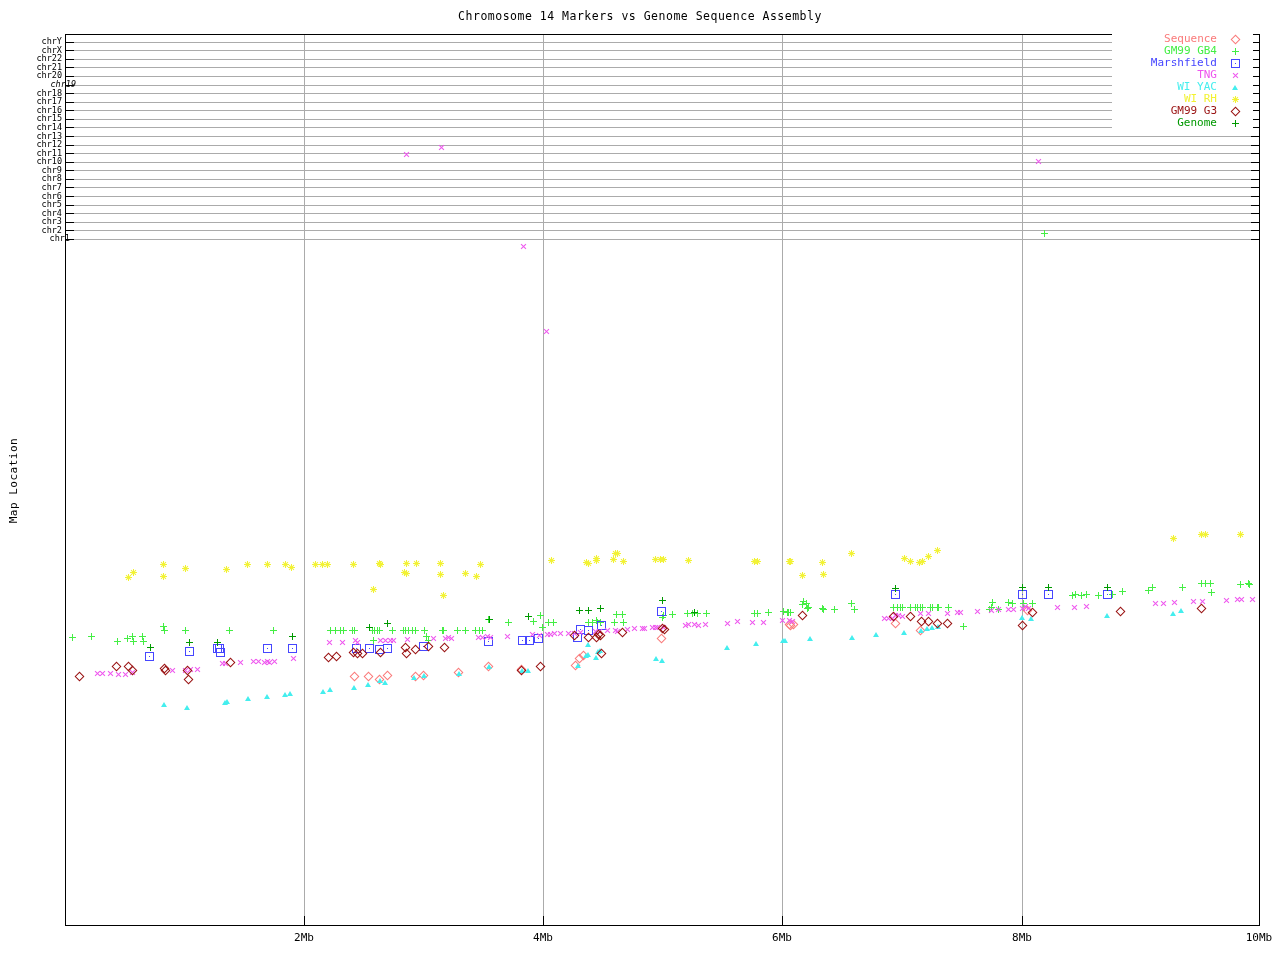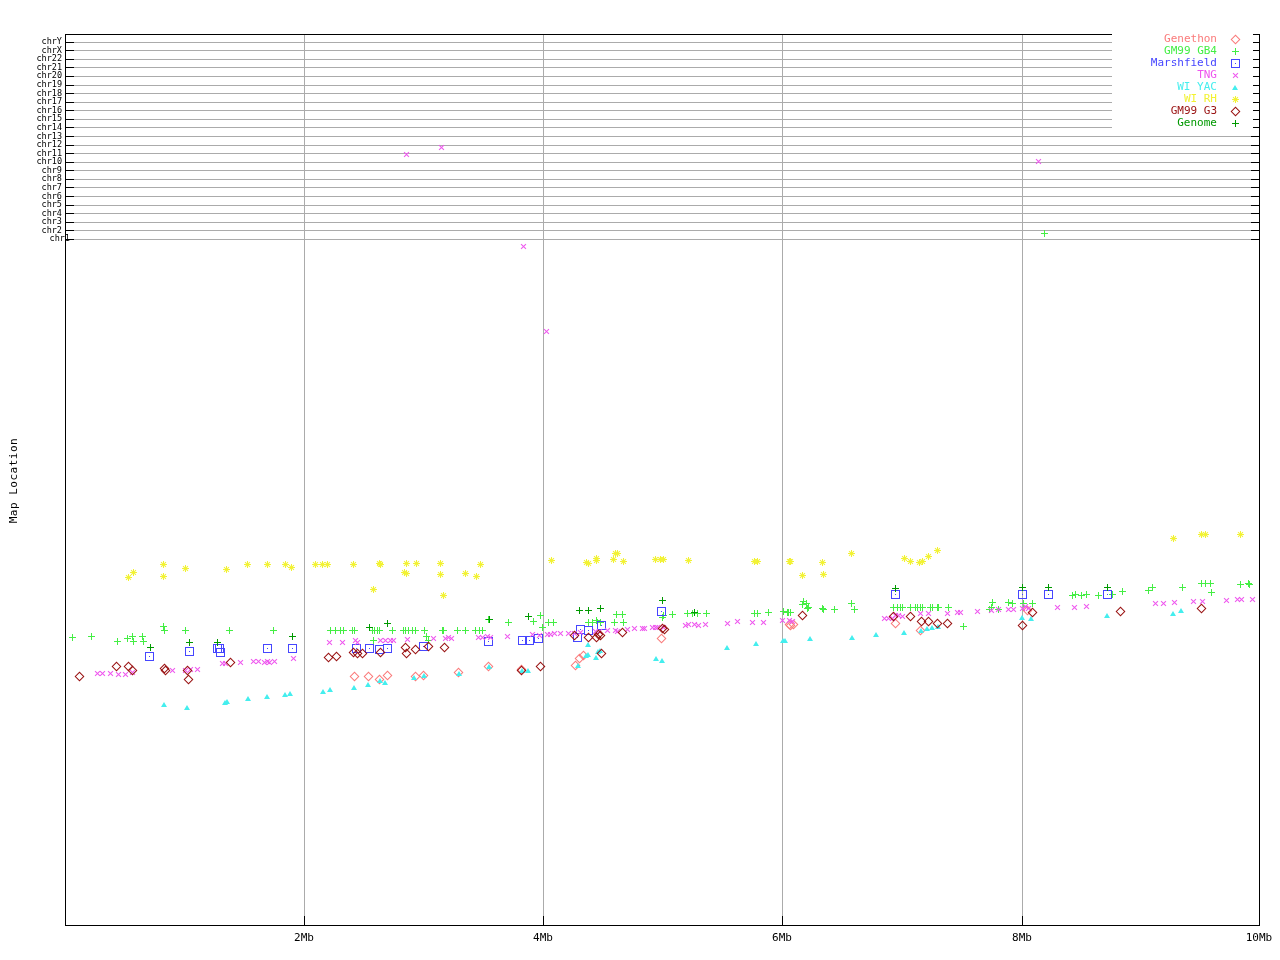--- a/index.html
+++ b/index.html
@@ -35,20 +35,21 @@
   .m-diamond{width:5px;height:5px;border:1px solid currentColor;margin:-3px 0 0 -3px;transform:rotate(45deg);}
   .m-square{width:7px;height:7px;border:1px solid currentColor;margin:-4px 0 0 -4px;}
   .m-square::after{content:"";position:absolute;left:3px;top:3px;width:1px;height:1px;background:currentColor;}
   .m-triangle{width:0;height:0;border-left:3px solid transparent;border-right:3px solid transparent;
               border-bottom:5px solid currentColor;margin:-2px 0 0 -3px;}
 </style>
 </head>
 <body>
 
 <div id="page">
+  <div class="title">Chromosome 14 Markers vs Genome Sequence Assembly</div>
   <div id="plot-frame"></div>
   <div id="overlay">
       <div class="hrow" style="left: 66px; top: 41.7px; width: 1193px;"></div>
       <div class="tick" style="left: 66px; top: 41.7px; width: 8px; height: 1px;"></div>
       <div class="tick" style="left: 1251px; top: 41.7px; width: 8px; height: 1px;"></div>
       <div class="chr-label" style="left: 2px; top: 37.2px;">chrY</div>
       <div class="hrow" style="left: 66px; top: 50.273px; width: 1193px;"></div>
       <div class="tick" style="left: 66px; top: 50.273px; width: 8px; height: 1px;"></div>
       <div class="tick" style="left: 1251px; top: 50.273px; width: 8px; height: 1px;"></div>
       <div class="chr-label" style="left: 2px; top: 45.773px;">chrX</div>
@@ -60,21 +61,21 @@
       <div class="tick" style="left: 66px; top: 67.419px; width: 8px; height: 1px;"></div>
       <div class="tick" style="left: 1251px; top: 67.419px; width: 8px; height: 1px;"></div>
       <div class="chr-label" style="left: 2px; top: 62.919px;">chr21</div>
       <div class="hrow" style="left: 66px; top: 75.992px; width: 1193px;"></div>
       <div class="tick" style="left: 66px; top: 75.992px; width: 8px; height: 1px;"></div>
       <div class="tick" style="left: 1251px; top: 75.992px; width: 8px; height: 1px;"></div>
       <div class="chr-label" style="left: 2px; top: 71.492px;">chr20</div>
       <div class="hrow" style="left: 66px; top: 84.565px; width: 1193px;"></div>
       <div class="tick" style="left: 66px; top: 84.565px; width: 8px; height: 1px;"></div>
       <div class="tick" style="left: 1251px; top: 84.565px; width: 8px; height: 1px;"></div>
-      <div class="chr-label" style="left: 2px; top: 80.065px;">chr19</div>
+      <div class="chr-label" style="left: 16px; top: 80.065px; font-style: italic;">chr19</div>
       <div class="hrow" style="left: 66px; top: 93.138px; width: 1193px;"></div>
       <div class="tick" style="left: 66px; top: 93.138px; width: 8px; height: 1px;"></div>
       <div class="tick" style="left: 1251px; top: 93.138px; width: 8px; height: 1px;"></div>
       <div class="chr-label" style="left: 2px; top: 88.638px;">chr18</div>
       <div class="hrow" style="left: 66px; top: 101.711px; width: 1193px;"></div>
       <div class="tick" style="left: 66px; top: 101.711px; width: 8px; height: 1px;"></div>
       <div class="tick" style="left: 1251px; top: 101.711px; width: 8px; height: 1px;"></div>
       <div class="chr-label" style="left: 2px; top: 97.211px;">chr17</div>
       <div class="hrow" style="left: 66px; top: 110.284px; width: 1193px;"></div>
       <div class="tick" style="left: 66px; top: 110.284px; width: 8px; height: 1px;"></div>
@@ -589,21 +590,21 @@
       <span class="marker m-plus" style="left: 662px; top: 600px; color: rgb(0, 153, 0);"></span>
       <span class="marker m-plus" style="left: 694px; top: 612px; color: rgb(0, 153, 0);"></span>
       <span class="marker m-plus" style="left: 895px; top: 588px; color: rgb(0, 153, 0);"></span>
       <span class="marker m-plus" style="left: 1022px; top: 587px; color: rgb(0, 153, 0);"></span>
       <span class="marker m-plus" style="left: 1048px; top: 587px; color: rgb(0, 153, 0);"></span>
       <span class="marker m-plus" style="left: 1107px; top: 587px; color: rgb(0, 153, 0);"></span>
     </div>
   <div class="yaxis-label">Map Location</div>
   <div id="legend">
       <div class="legend-row">
-        <span class="legend-label" style="color: rgb(250, 122, 122);">Genethon</span>
+        <span class="legend-label" style="color: rgb(250, 122, 122);">Sequence</span>
         <span class="legend-marker">
           <span class="marker m-diamond" style="color: rgb(250, 122, 122);"></span>
         </span>
       </div>
       <div class="legend-row">
         <span class="legend-label" style="color: rgb(68, 238, 68);">GM99 GB4</span>
         <span class="legend-marker">
           <span class="marker m-plus" style="color: rgb(68, 238, 68);"></span>
         </span>
       </div>

